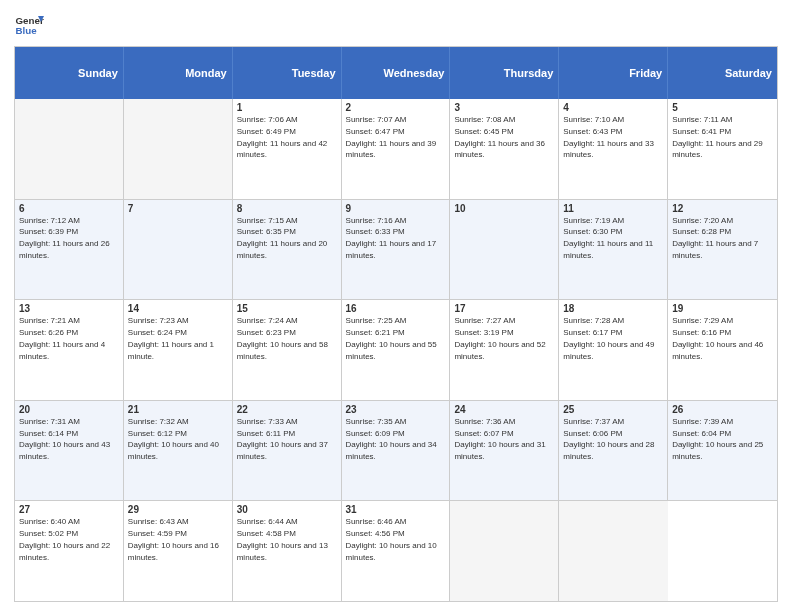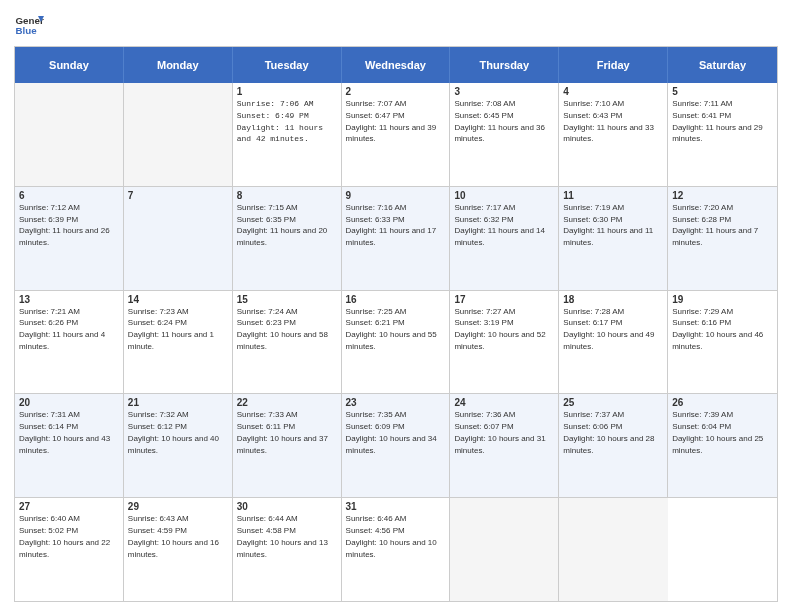--- a/index.html
+++ b/index.html
@@ -54,23 +54,23 @@
     }
     .cal-header-row {
       display: grid;
       grid-template-columns: repeat(7, 1fr);
       background: #3a6bbf;
     }
     .cal-header-cell {
       color: #fff;
       font-size: 11px;
       font-weight: bold;
-      padding: 12px 5px;
+      padding: 20px 5px;
       border-right: 1px solid #5080cc;
-      text-align: center;
+      text-align: right;
     }
     .cal-header-cell:last-child { border-right: none; }
     .cal-body {
       flex: 1;
       display: flex;
       flex-direction: column;
     }
     .cal-week {
       flex: 1;
       display: grid;
@@ -130,21 +130,21 @@
         <div class="cal-header-cell">Tuesday</div>
         <div class="cal-header-cell">Wednesday</div>
         <div class="cal-header-cell">Thursday</div>
         <div class="cal-header-cell">Friday</div>
         <div class="cal-header-cell">Saturday</div>
       </div>
     <div class="cal-body">
     <div class="cal-week">
           <div class="cal-cell empty"></div>
           <div class="cal-cell empty"></div>
-          <div class="cal-cell"><span class="day-num">1</span><span class="cell-text" style="white-space: pre-line; font-family: Liberation Mono, monospace;">Sunrise: 7:06 AM
+          <div class="cal-cell"><span class="day-num">1</span><span class="cell-text" style="white-space: pre-line;">Sunrise: 7:06 AM
 Sunset: 6:49 PM
 Daylight: 11 hours and 42 minutes.</span></div>
           <div class="cal-cell"><span class="day-num">2</span><span class="cell-text" style="white-space: pre-line;">Sunrise: 7:07 AM
 Sunset: 6:47 PM
 Daylight: 11 hours and 39 minutes.</span></div>
           <div class="cal-cell"><span class="day-num">3</span><span class="cell-text" style="white-space: pre-line;">Sunrise: 7:08 AM
 Sunset: 6:45 PM
 Daylight: 11 hours and 36 minutes.</span></div>
           <div class="cal-cell"><span class="day-num">4</span><span class="cell-text" style="white-space: pre-line;">Sunrise: 7:10 AM
 Sunset: 6:43 PM
@@ -157,23 +157,21 @@
           <div class="cal-cell"><span class="day-num">6</span><span class="cell-text" style="white-space: pre-line;">Sunrise: 7:12 AM
 Sunset: 6:39 PM
 Daylight: 11 hours and 26 minutes.</span></div>
           <div class="cal-cell"><span class="day-num">7</span></div>
           <div class="cal-cell"><span class="day-num">8</span><span class="cell-text" style="white-space: pre-line;">Sunrise: 7:15 AM
 Sunset: 6:35 PM
 Daylight: 11 hours and 20 minutes.</span></div>
           <div class="cal-cell"><span class="day-num">9</span><span class="cell-text" style="white-space: pre-line;">Sunrise: 7:16 AM
 Sunset: 6:33 PM
 Daylight: 11 hours and 17 minutes.</span></div>
-          <div class="cal-cell"><span class="day-num">10</span><span class="cell-text" style="white-space: pre-line;">Sunrise: 7:17 AM
-Sunset: 6:32 PM
-Daylight: 11 hours and 14 minutes.</span></div>
+          <div class="cal-cell"><span class="day-num">10</span></div>
           <div class="cal-cell"><span class="day-num">11</span><span class="cell-text" style="white-space: pre-line;">Sunrise: 7:19 AM
 Sunset: 6:30 PM
 Daylight: 11 hours and 11 minutes.</span></div>
           <div class="cal-cell"><span class="day-num">12</span><span class="cell-text" style="white-space: pre-line;">Sunrise: 7:20 AM
 Sunset: 6:28 PM
 Daylight: 11 hours and 7 minutes.</span></div>
         </div>
         <div class="cal-week">
           <div class="cal-cell"><span class="day-num">13</span><span class="cell-text" style="white-space: pre-line;">Sunrise: 7:21 AM
 Sunset: 6:26 PM

